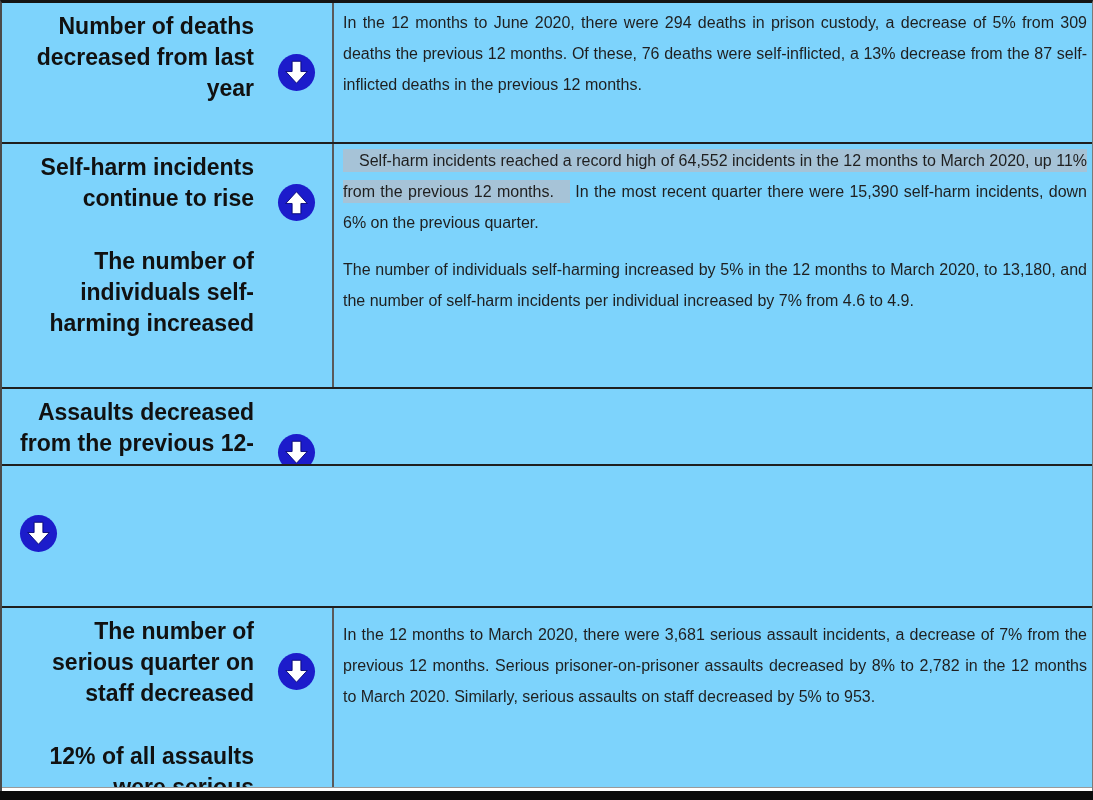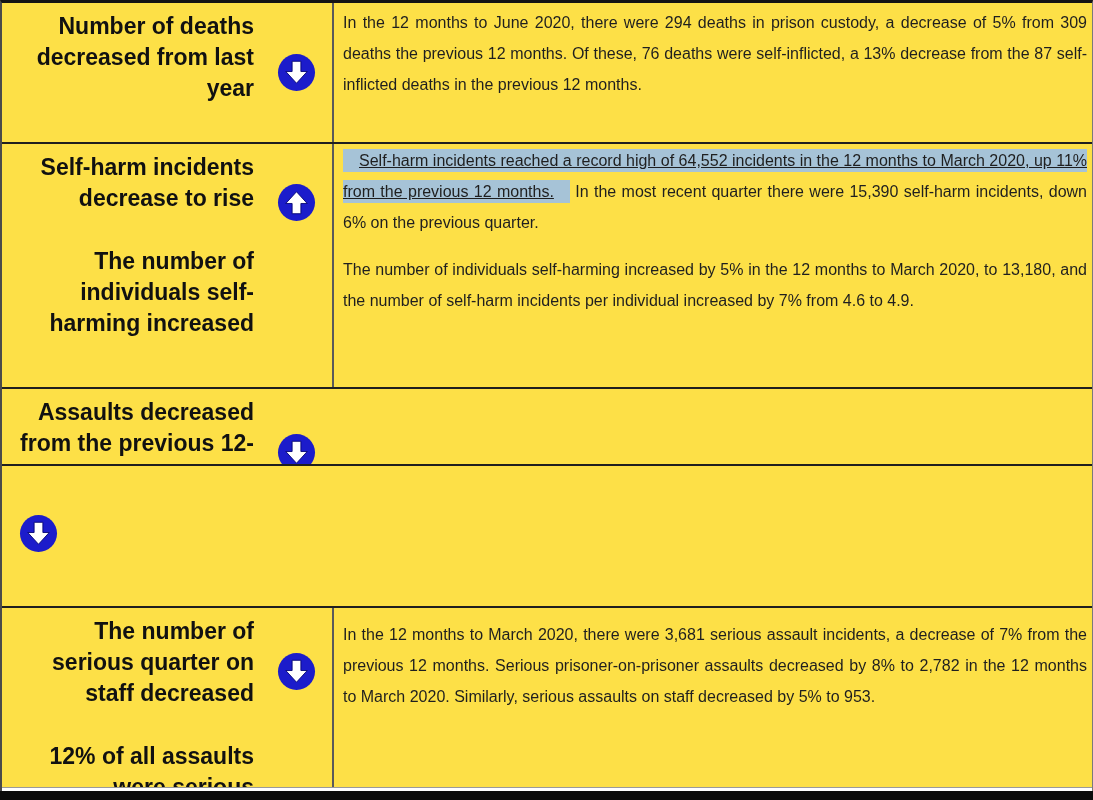--- a/index.html
+++ b/index.html
@@ -15,21 +15,21 @@
   body{
     width:1093px; height:800px; overflow:hidden;
     font-family:"Liberation Sans", sans-serif;
   }
   .sheet{
     width:1093px; height:800px;
     border-top:3px solid #141414;
     border-left:2px solid #4a4a4a;
     border-right:1px solid #7a7a7a;
     display:flex; flex-direction:column;
-    background:#fde047;
+    background:#7dd3fc;
   }
   .row{ display:flex; overflow:hidden; }
   .row + .row{ border-top:2px solid var(--divider); }
   .r1{ height:139px; }
   .r2{ height:245px; }
   .r3{ height:77px; }
   .r4{ height:142px; }
   .r5{ height:153px; flex:1; }
 
   .col-heading{
@@ -72,21 +72,20 @@
   .col-text p{ margin:0; }
   .col-text p + p{ margin-top:16px; }
   .r1 .col-text{ padding-top:4px; }
   .r2 .col-text{ padding-top:1px; }
   .r5 .col-text{ padding-top:11px; }
 
   mark.hl{
     background:var(--highlight);
     color:var(--body-text);
     padding:3px 16px;
-    text-decoration:underline;
   }
 
   .bottom-rule{
     height:13px;
     border-top:1px solid #9a9a9a;
     position:relative;
     background:#ffffff;
   }
   .bottom-rule::after{
     content:"";
@@ -109,21 +108,21 @@
         <path d="M15.5 8.5 L24.5 8.5 L24.5 19 L31 19 L20 31 L9 19 L15.5 19 Z"></path>
       </svg>
     </div>
     <div class="col-text">
       <p>In the 12 months to June 2020, there were 294 deaths in prison custody, a decrease of 5% from 309 deaths the previous 12 months. Of these, 76 deaths were self-inflicted, a 13% decrease from the 87 self-inflicted deaths in the previous 12 months.</p>
     </div>
   </div>
 
   <div class="row r2">
     <div class="col-heading">
-      <p>Self-harm incidents decrease to rise</p>
+      <p>Self-harm incidents continue to rise</p>
       <p>The number of individuals self-harming increased</p>
     </div>
     <div class="col-icon">
       <svg class="icon-svg up" viewBox="0 0 40 40">
         <circle cx="20" cy="20" r="19"></circle>
         <path d="M15.5 8.5 L24.5 8.5 L24.5 19 L31 19 L20 31 L9 19 L15.5 19 Z"></path>
       </svg>
     </div>
     <div class="col-text">
       <p><mark class="hl">Self-harm incidents reached a record high of 64,552 incidents in the 12 months to March 2020, up 11% from the previous 12 months.</mark><span> In the most recent quarter there were 15,390 self-harm incidents, down 6% on the previous quarter.</span></p>

